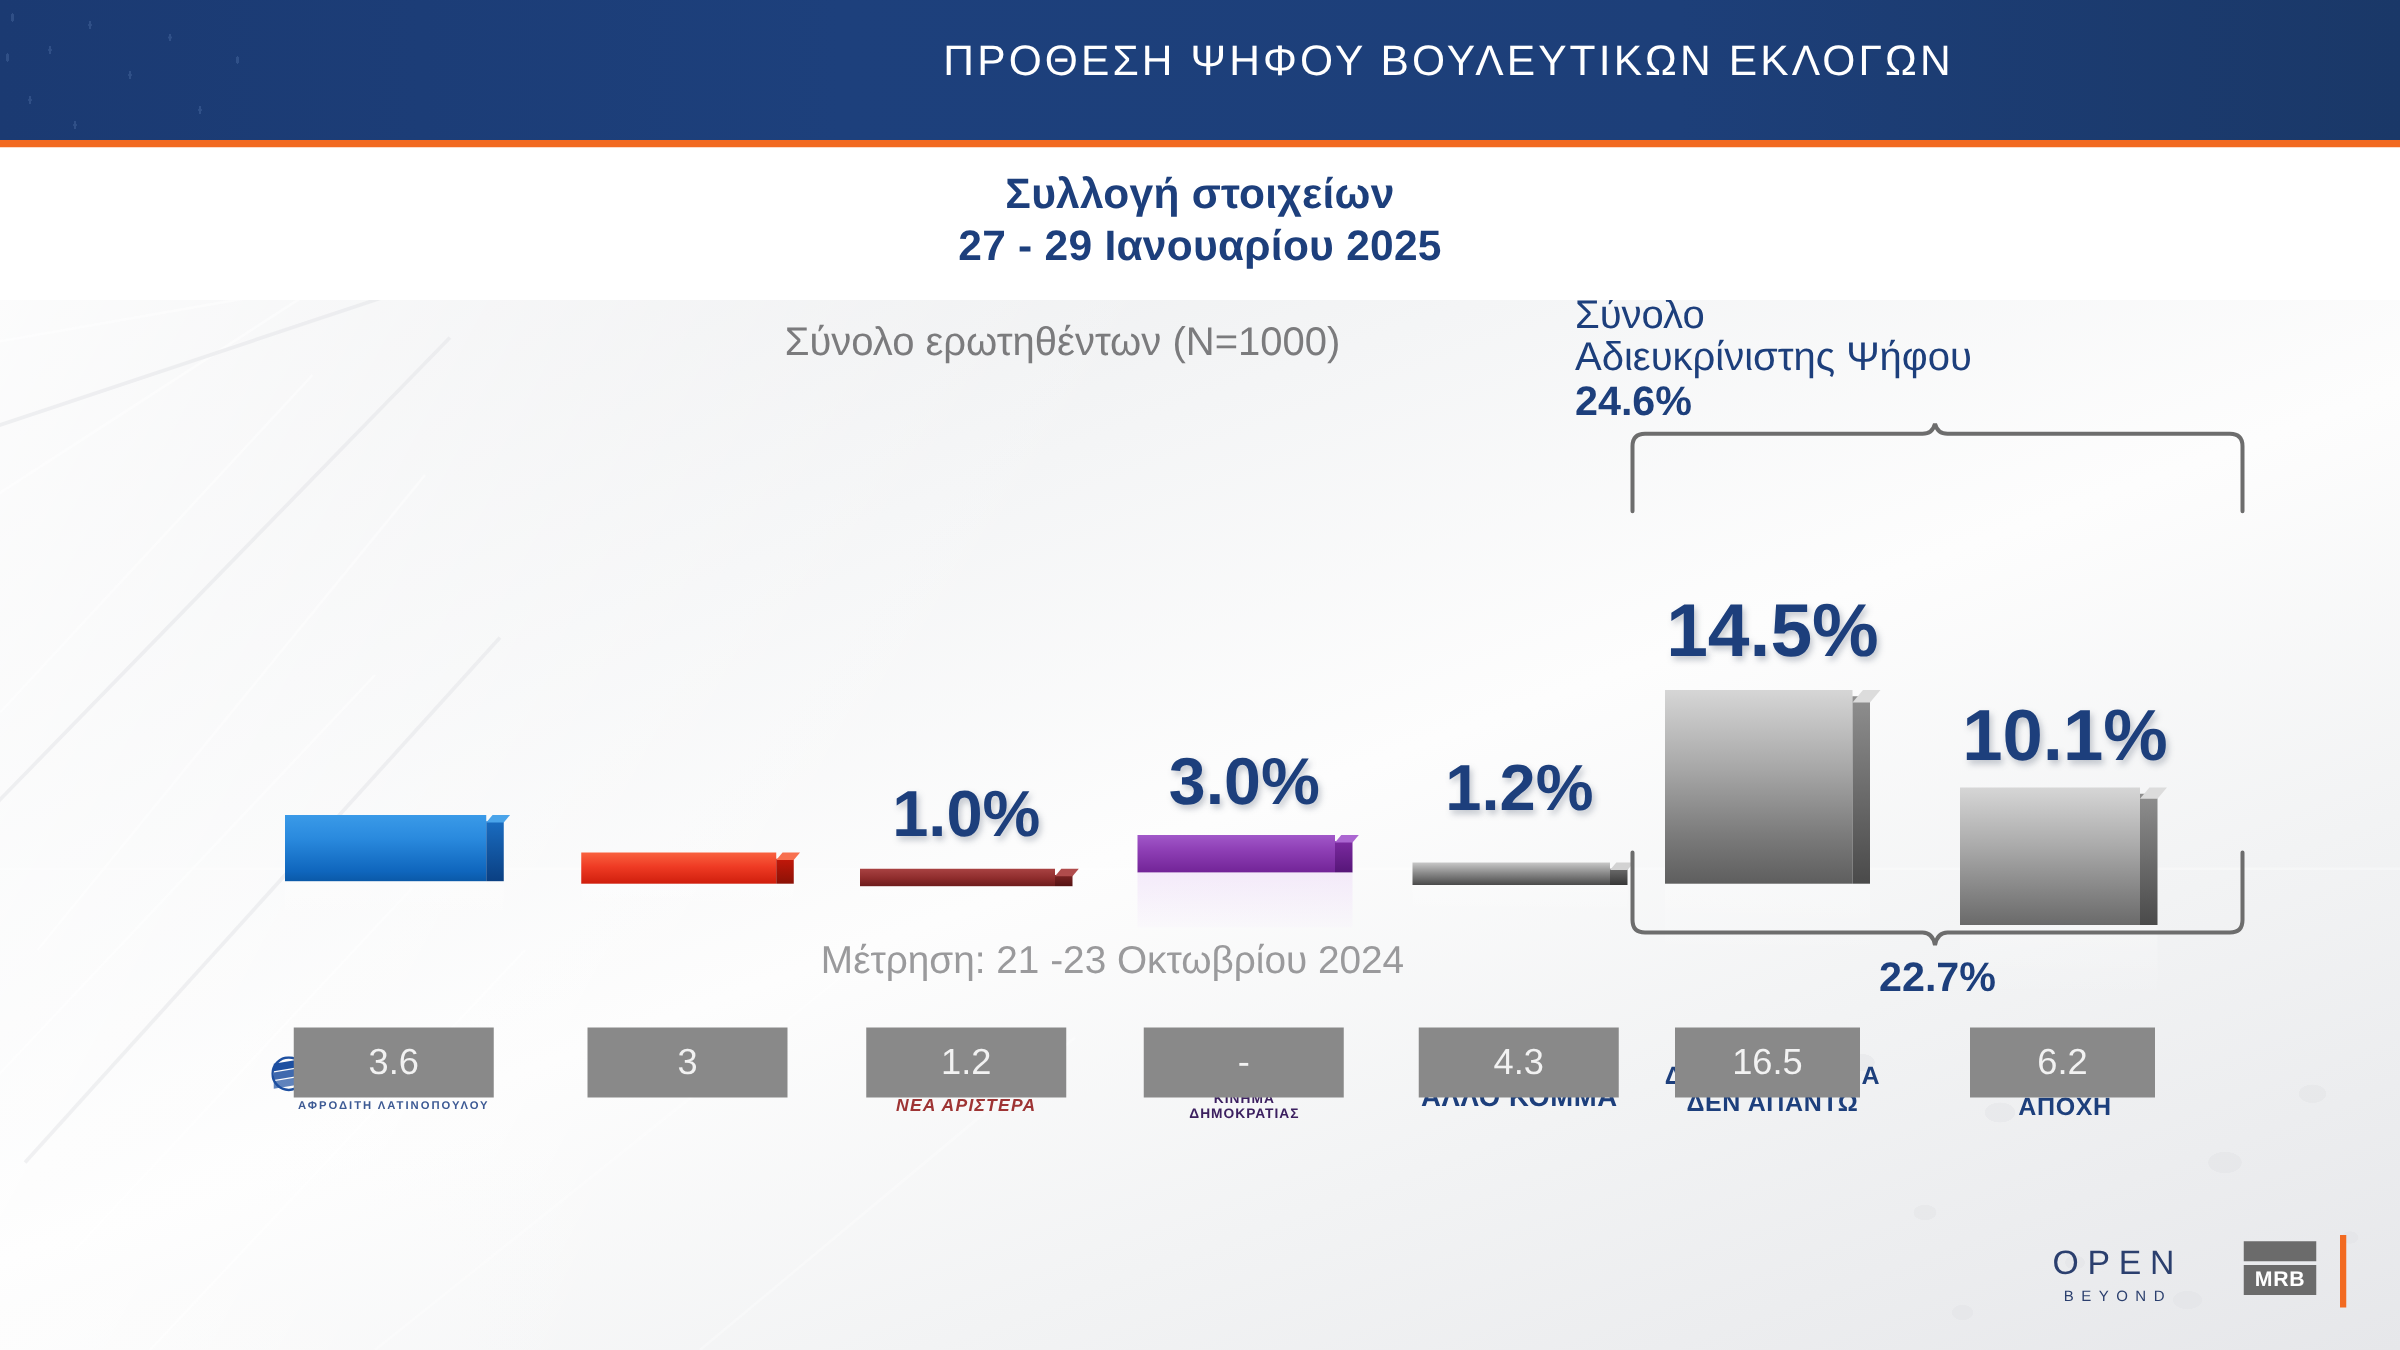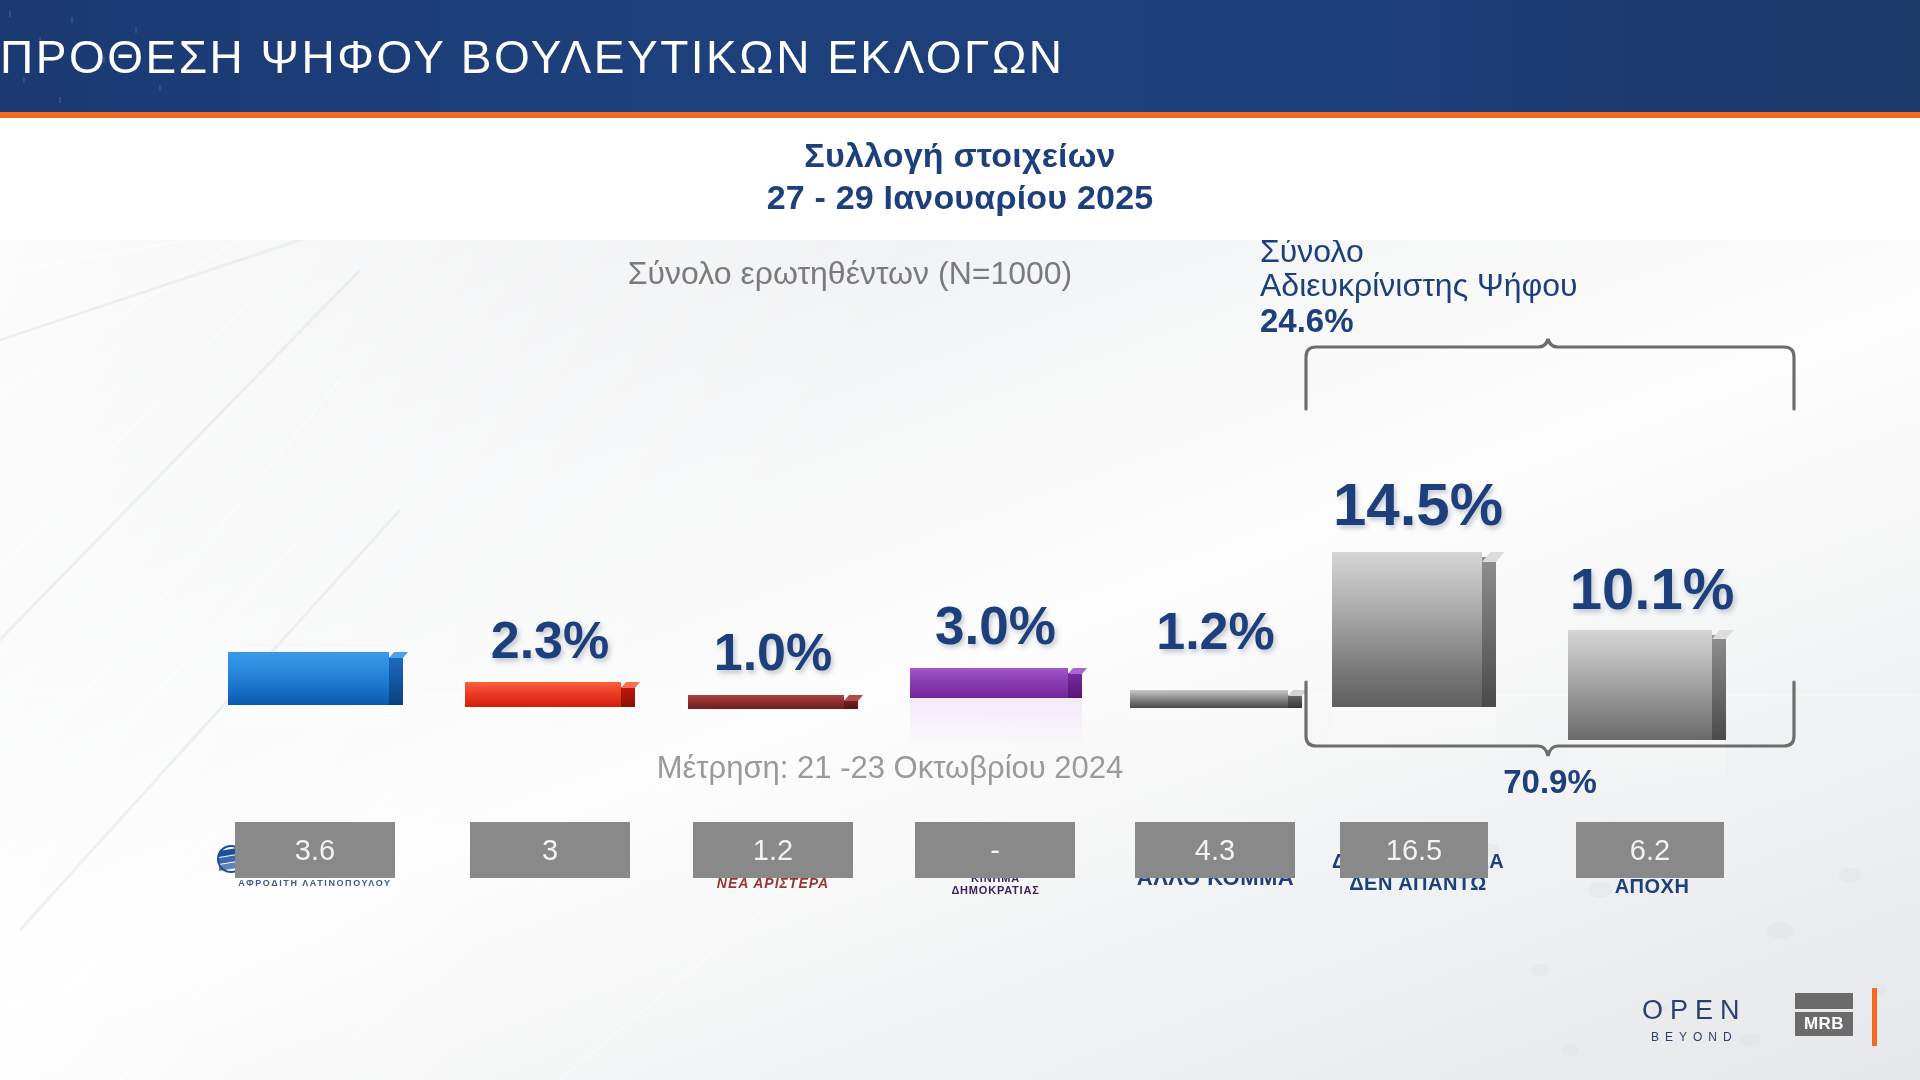--- a/index.html
+++ b/index.html
@@ -25,22 +25,22 @@
       radial-gradient(ellipse 3px 8px at 72px 20px,#6e8fc4 40%,transparent 42%),
       radial-gradient(ellipse 3px 8px at 104px 60px,#6e8fc4 40%,transparent 42%),
       radial-gradient(ellipse 3px 8px at 136px 30px,#6e8fc4 40%,transparent 42%),
       radial-gradient(ellipse 3px 8px at 24px 80px,#6e8fc4 40%,transparent 42%),
       radial-gradient(ellipse 3px 8px at 160px 88px,#6e8fc4 40%,transparent 42%),
       radial-gradient(ellipse 3px 8px at 60px 100px,#6e8fc4 40%,transparent 42%),
       radial-gradient(ellipse 3px 8px at 190px 48px,#6e8fc4 40%,transparent 42%),
       radial-gradient(ellipse 3px 8px at 6px 46px,#6e8fc4 40%,transparent 42%);
   }
   .header-title{
-    position:absolute;left:0;top:30px;width:1563px;text-align:left;
-    color:#ffffff;font-size:46px;letter-spacing:2.5px;font-weight:400;
+    position:absolute;left:0;top:30px;width:1563px;text-align:right;
+    color:#ffffff;font-size:34px;letter-spacing:2.5px;font-weight:400;
     font-family:"Liberation Sans", sans-serif;
     white-space:nowrap;
   }
   .orange-rule{
     position:absolute;left:0;top:112px;width:1920px;height:6px;background:#f26a21;
   }
 
   
   .subtitle-zone{
     position:absolute;left:0;top:118px;width:1920px;height:122px;background:#ffffff;
@@ -206,21 +206,20 @@
           </g>
           <ellipse cx="14" cy="14" rx="13" ry="13" fill="none" stroke="#1d4fa0" stroke-width="2"></ellipse>
         </svg>
         <div class="logo-text" style="font-size:19px;font-style:italic;margin-top:-24px;">ΦΩΝΗ ΛΟΓΙΚΗΣ</div>
         <div class="logo-text" style="font-size:9px;font-weight:bold;letter-spacing:1.6px;margin-top:1px;color:#3d5a94;">ΑΦΡΟΔΙΤΗ ΛΑΤΙΝΟΠΟΥΛΟΥ</div>
       </div>
       <div class="cmpbox" style="left:20px;top:582px;width:160px;height:56px;">3.6</div>
     </div>
 
     <div class="col" style="left:455px;width:190px;">
-      <div class="pct" style="top:370px;font-size:52px;">2.3%</div>
       <div class="barwrap" style="left:10px;top:442px;width:170px;height:25px;">
         <div class="bar3d">
           <div class="bar-face" style="background:linear-gradient(180deg,#f9623f 0%,#ef3b24 45%,#cf1e0c 100%);"></div>
           <div class="bar-side" style="background:linear-gradient(180deg,#c2180a 0%,#8b1106 100%);"></div>
           <div class="bar-top" style="background:#f8704f;transform:skewX(-40deg);transform-origin:bottom left;"></div>
         </div>
       </div>
       <div class="bar-reflect" style="left:10px;top:467px;width:170px;height:26px;"></div>
       <div class="logo-area" style="top:608px;">
         <div style="display:inline-flex;align-items:center;gap:6px;">
@@ -329,21 +328,21 @@
       <div class="cmpbox" style="left:24px;top:582px;width:148px;height:56px;">6.2</div>
     </div>
 
     <svg style="position:absolute;left:1300px;top:95px;" width="500" height="80" viewBox="0 0 500 80">
       <path d="M6 74 L6 22 Q6 12 16 12 L238 12 Q246 12 248 4 Q250 12 258 12 L484 12 Q494 12 494 22 L494 74" fill="none" stroke="#6d6d6d" stroke-width="3.2" stroke-linecap="round"></path>
     </svg>
     <svg style="position:absolute;left:1300px;top:440px;" width="500" height="80" viewBox="0 0 500 80">
       <path d="M6 2 L6 56 Q6 66 16 66 L238 66 Q246 66 248 76 Q250 66 258 66 L484 66 Q494 66 494 56 L494 2" fill="none" stroke="#6d6d6d" stroke-width="3.2" stroke-linecap="round"></path>
     </svg>
 
-    <div class="bracket-pct" style="left:1420px;top:523px;">70.9%</div>
+    <div class="bracket-pct" style="left:1420px;top:523px;">22.7%</div>
 
     <div class="prev-note">Μέτρηση: 21 -23 Οκτωβρίου 2024</div>
 
   </div>
 
   <div class="open-logo">
     <div class="ol-main">OPEN</div>
     <div class="ol-sub">BEYOND</div>
   </div>
   <div class="mrb-logo">

